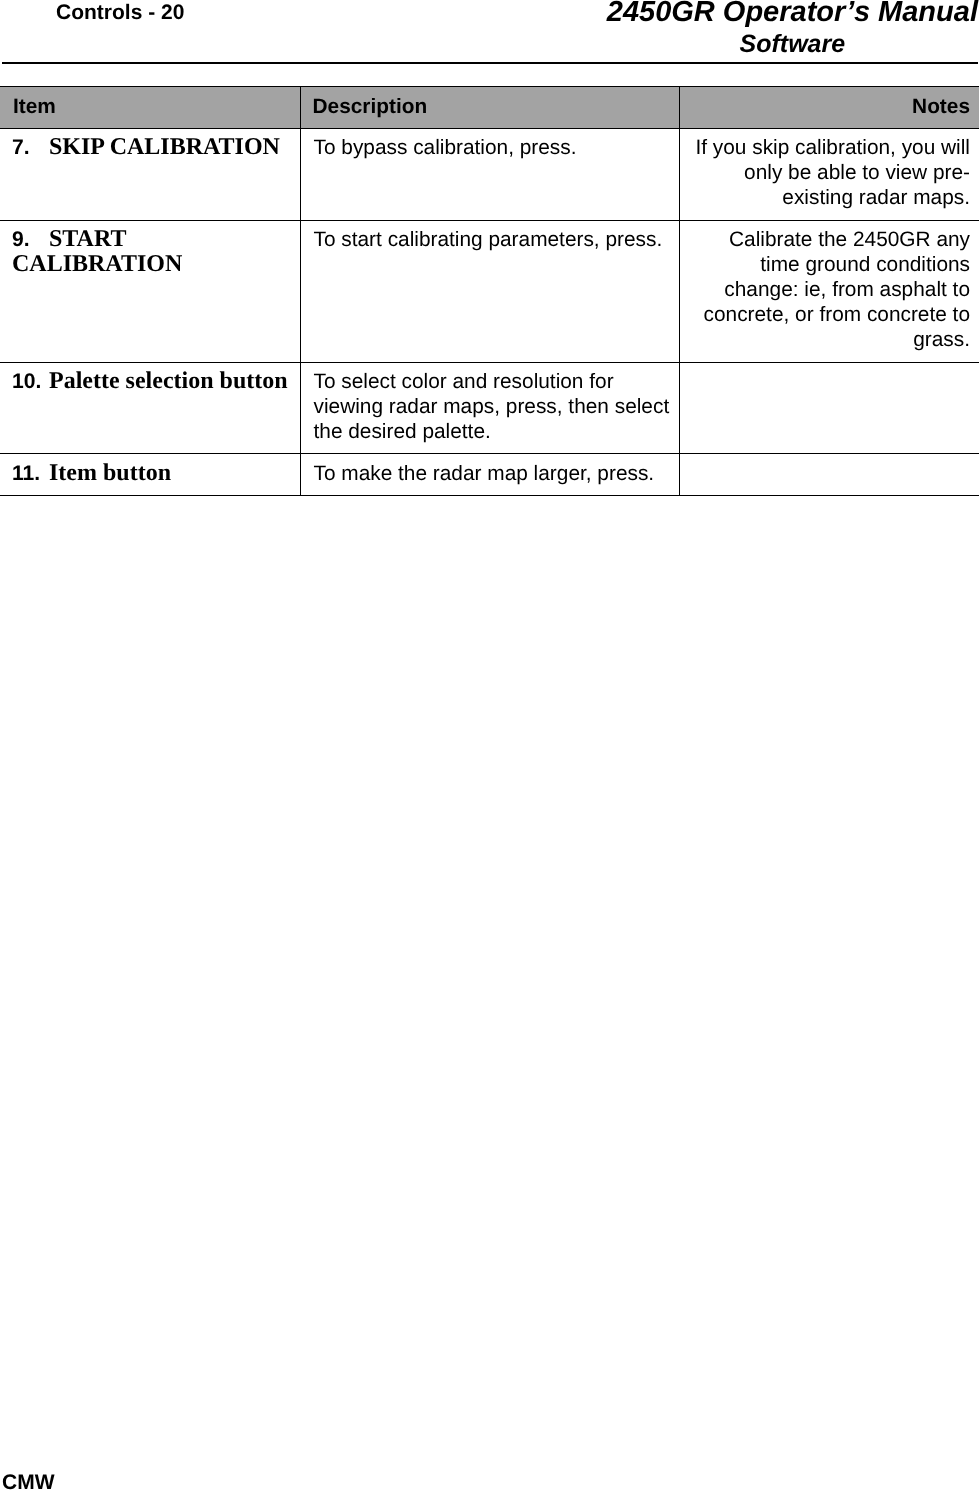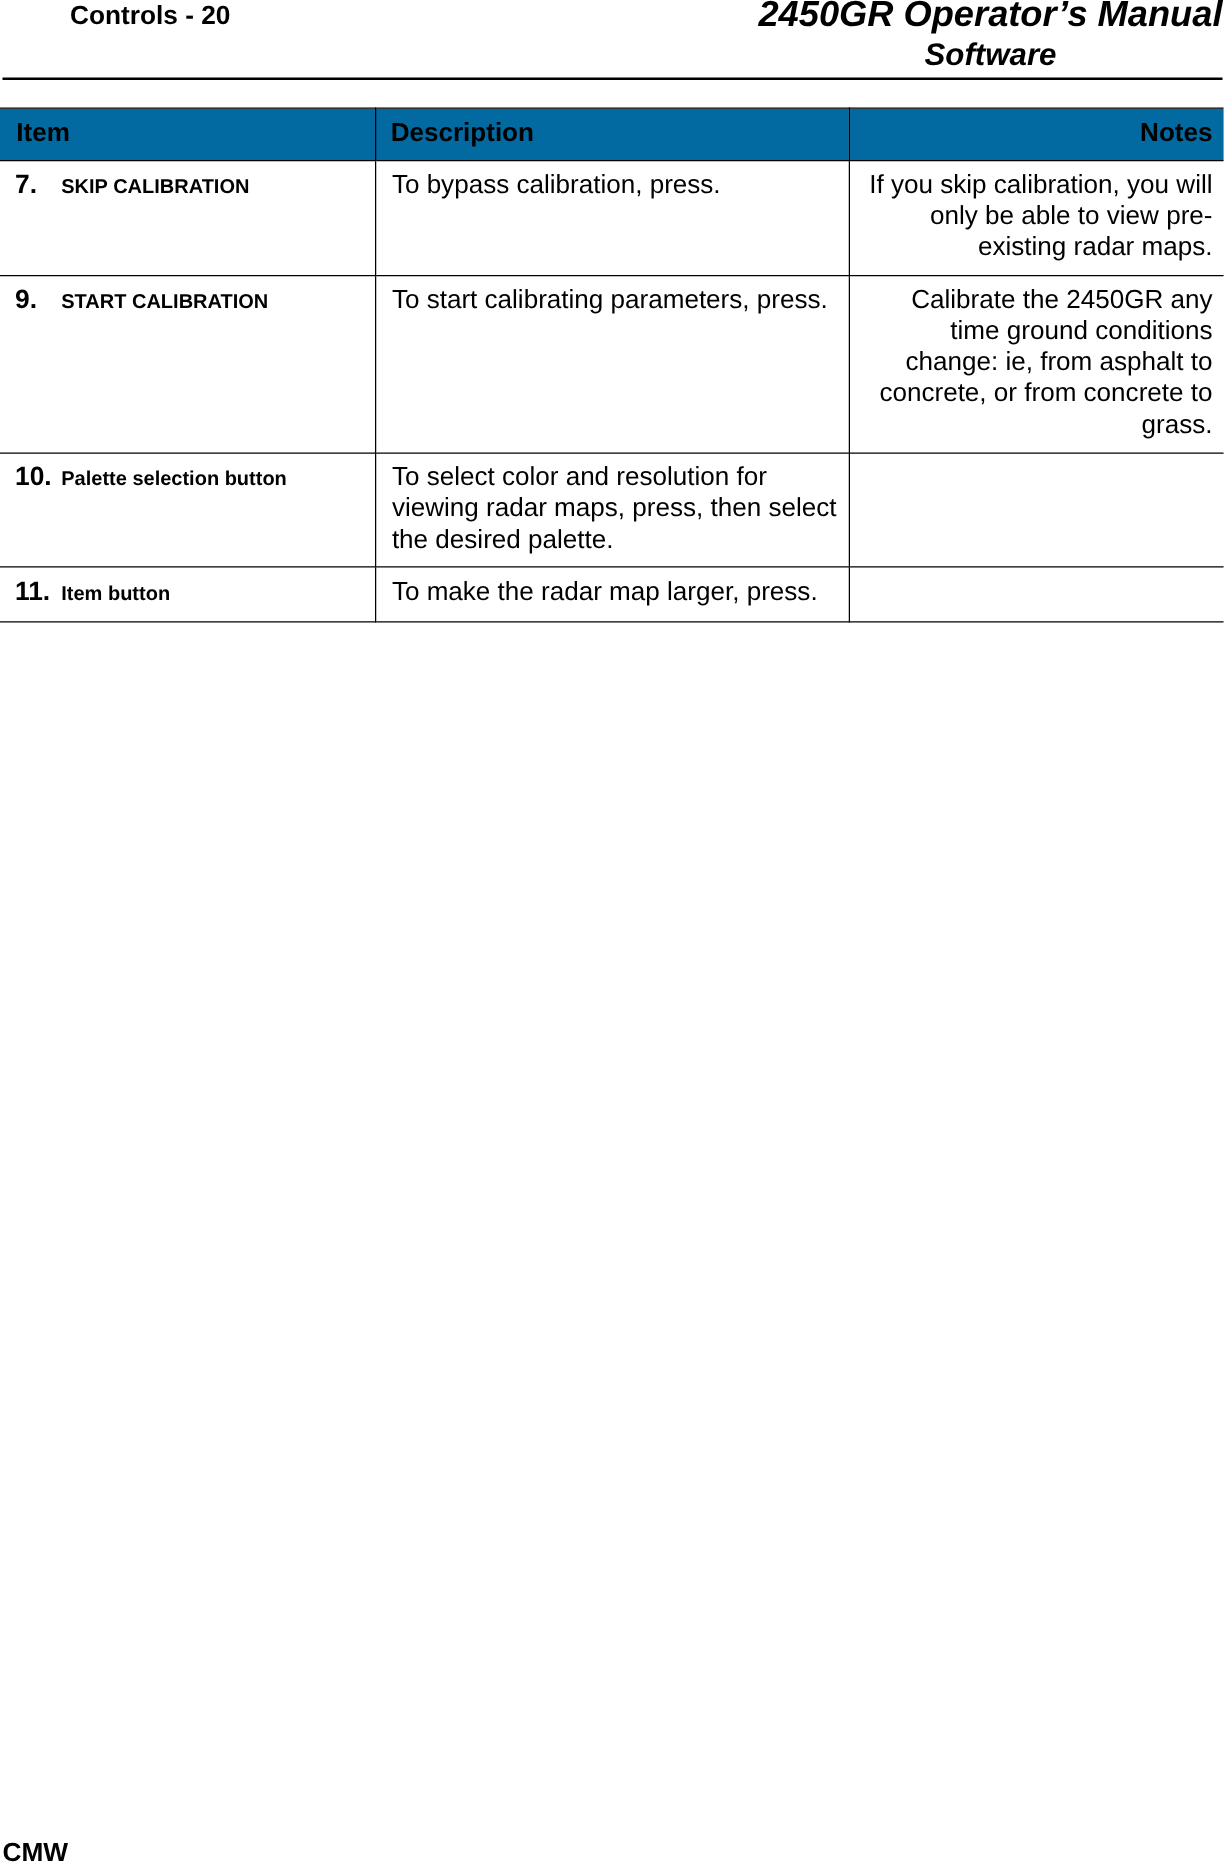--- a/index.html
+++ b/index.html
@@ -48,29 +48,29 @@
   table.main th, table.main td {
     border-top:1px solid #000;
     border-bottom:1px solid #000;
     border-right:1px solid #000;
     vertical-align:top;
     padding:6.4px 6px 9.2px 13px;
     line-height:25.1px;
     font-weight:normal;
     text-align:left;
   }
-  table.main th { background:#0369a1; font-weight:bold; padding-top:6.9px; padding-bottom:8.7px; }
+  table.main th { background:#a3a3a3; font-weight:bold; padding-top:6.9px; padding-bottom:8.7px; }
   table.main td:last-child, table.main th:last-child { border-right:none; }
 
   table.main td.notes, table.main th.notes { padding-left:12px; padding-right:9px;text-align:right; }
   table.main td.item { padding-left:12px; }
   table.main th.item { padding-left:13px; }
   table.main th.desc { padding-left:12px;margin-top:36px; }
   .num { display:inline-block; width:37px; font-weight:bold; font-size:21.1px; }
-  .lbl { font-weight:bold; font-size:16px; }
+  .lbl { font-weight:bold; font-size:24px;font-family:Liberation Serif, serif; }
 
   
   .footer {
     position:absolute; left:2px; top:1470px;
     font-size:21px; font-weight:bold; line-height:26px;
   }
 </style>
 </head>
 <body>
 

